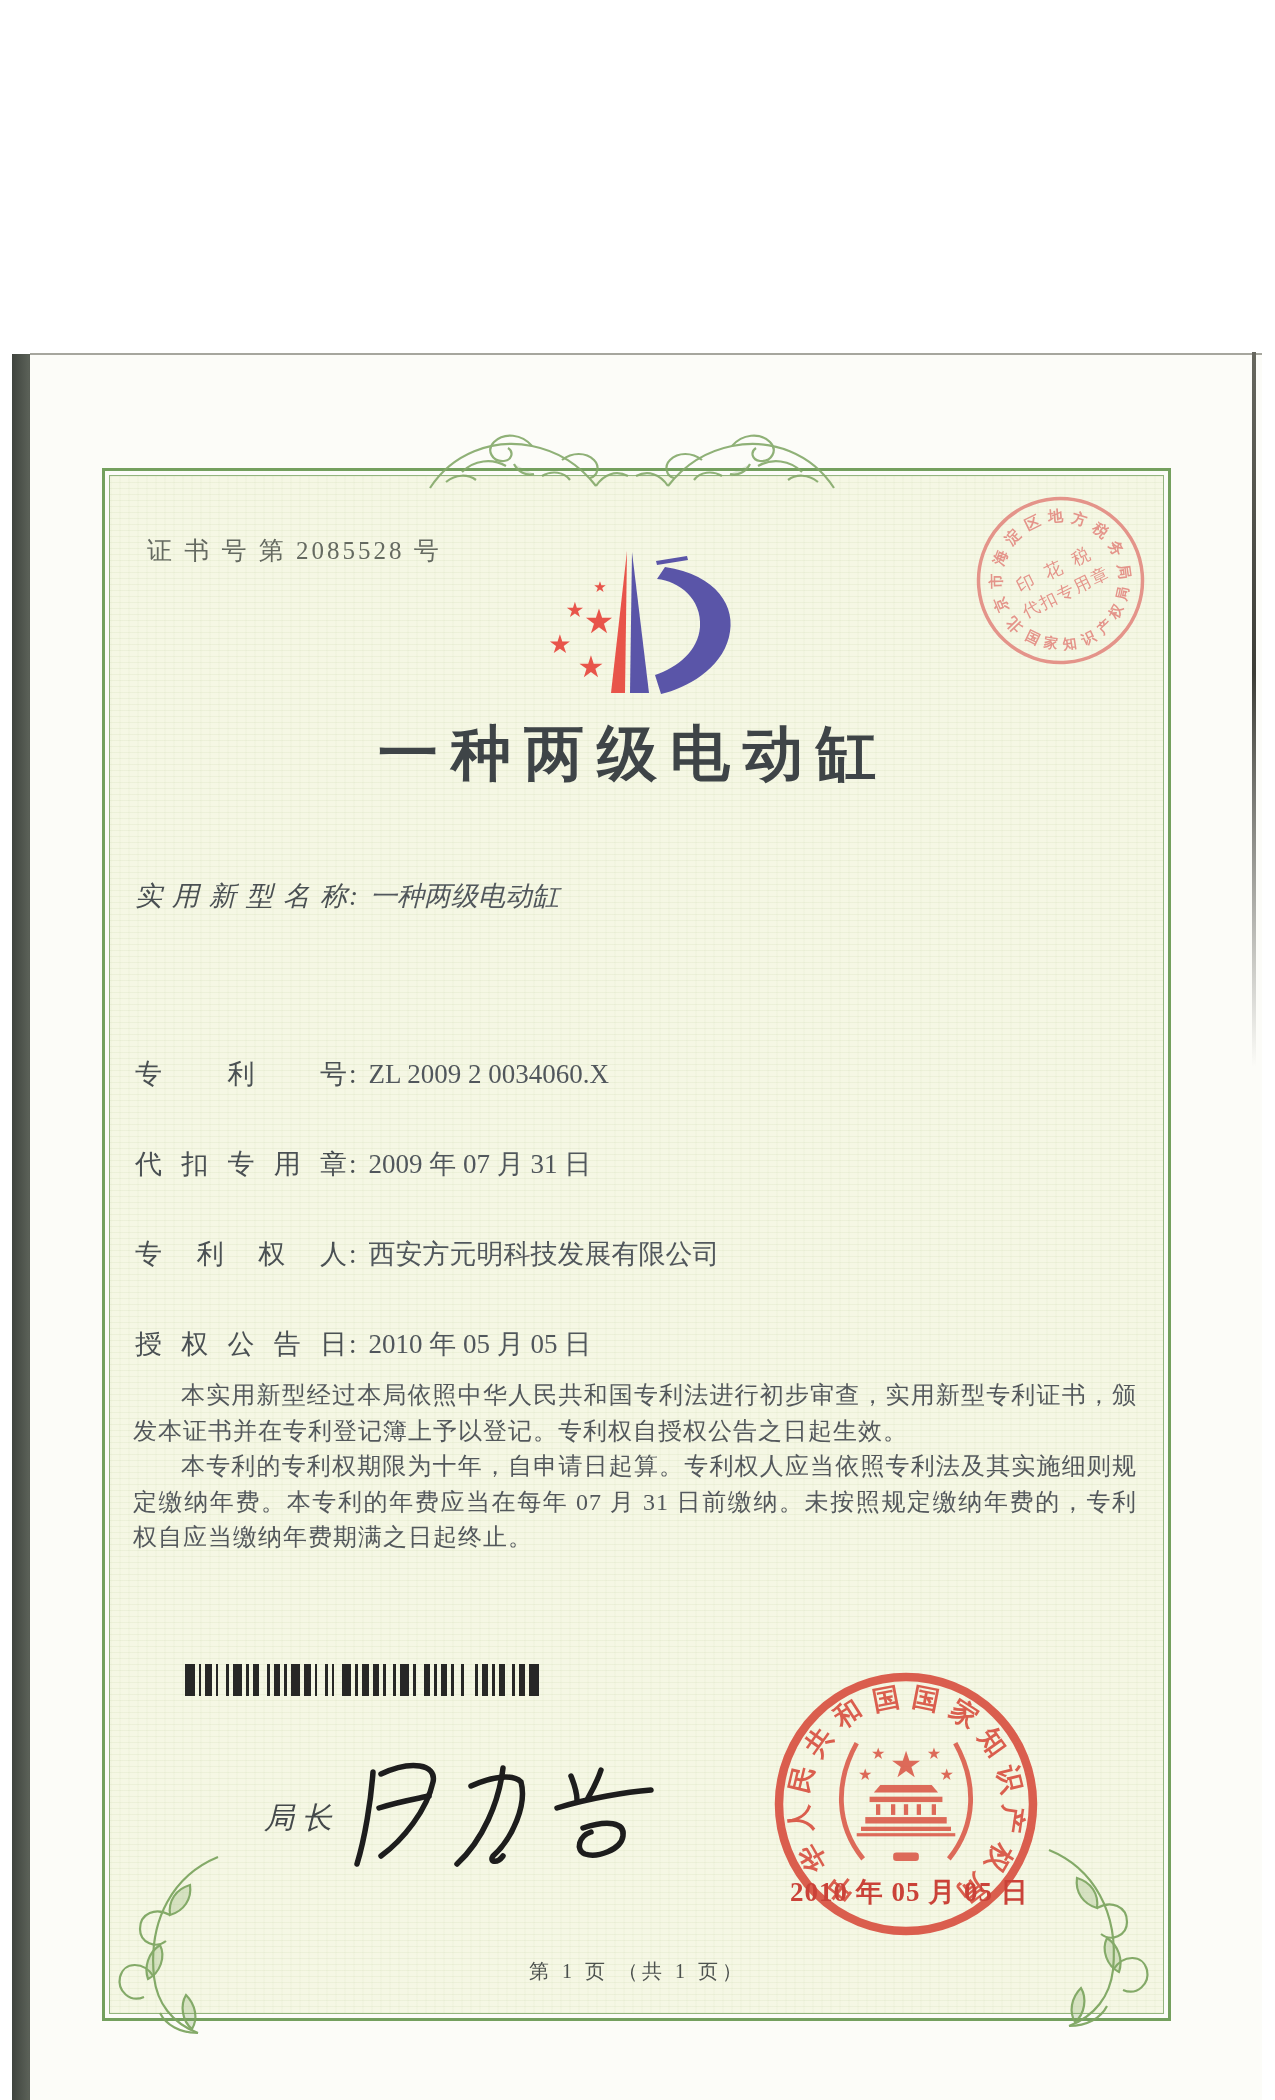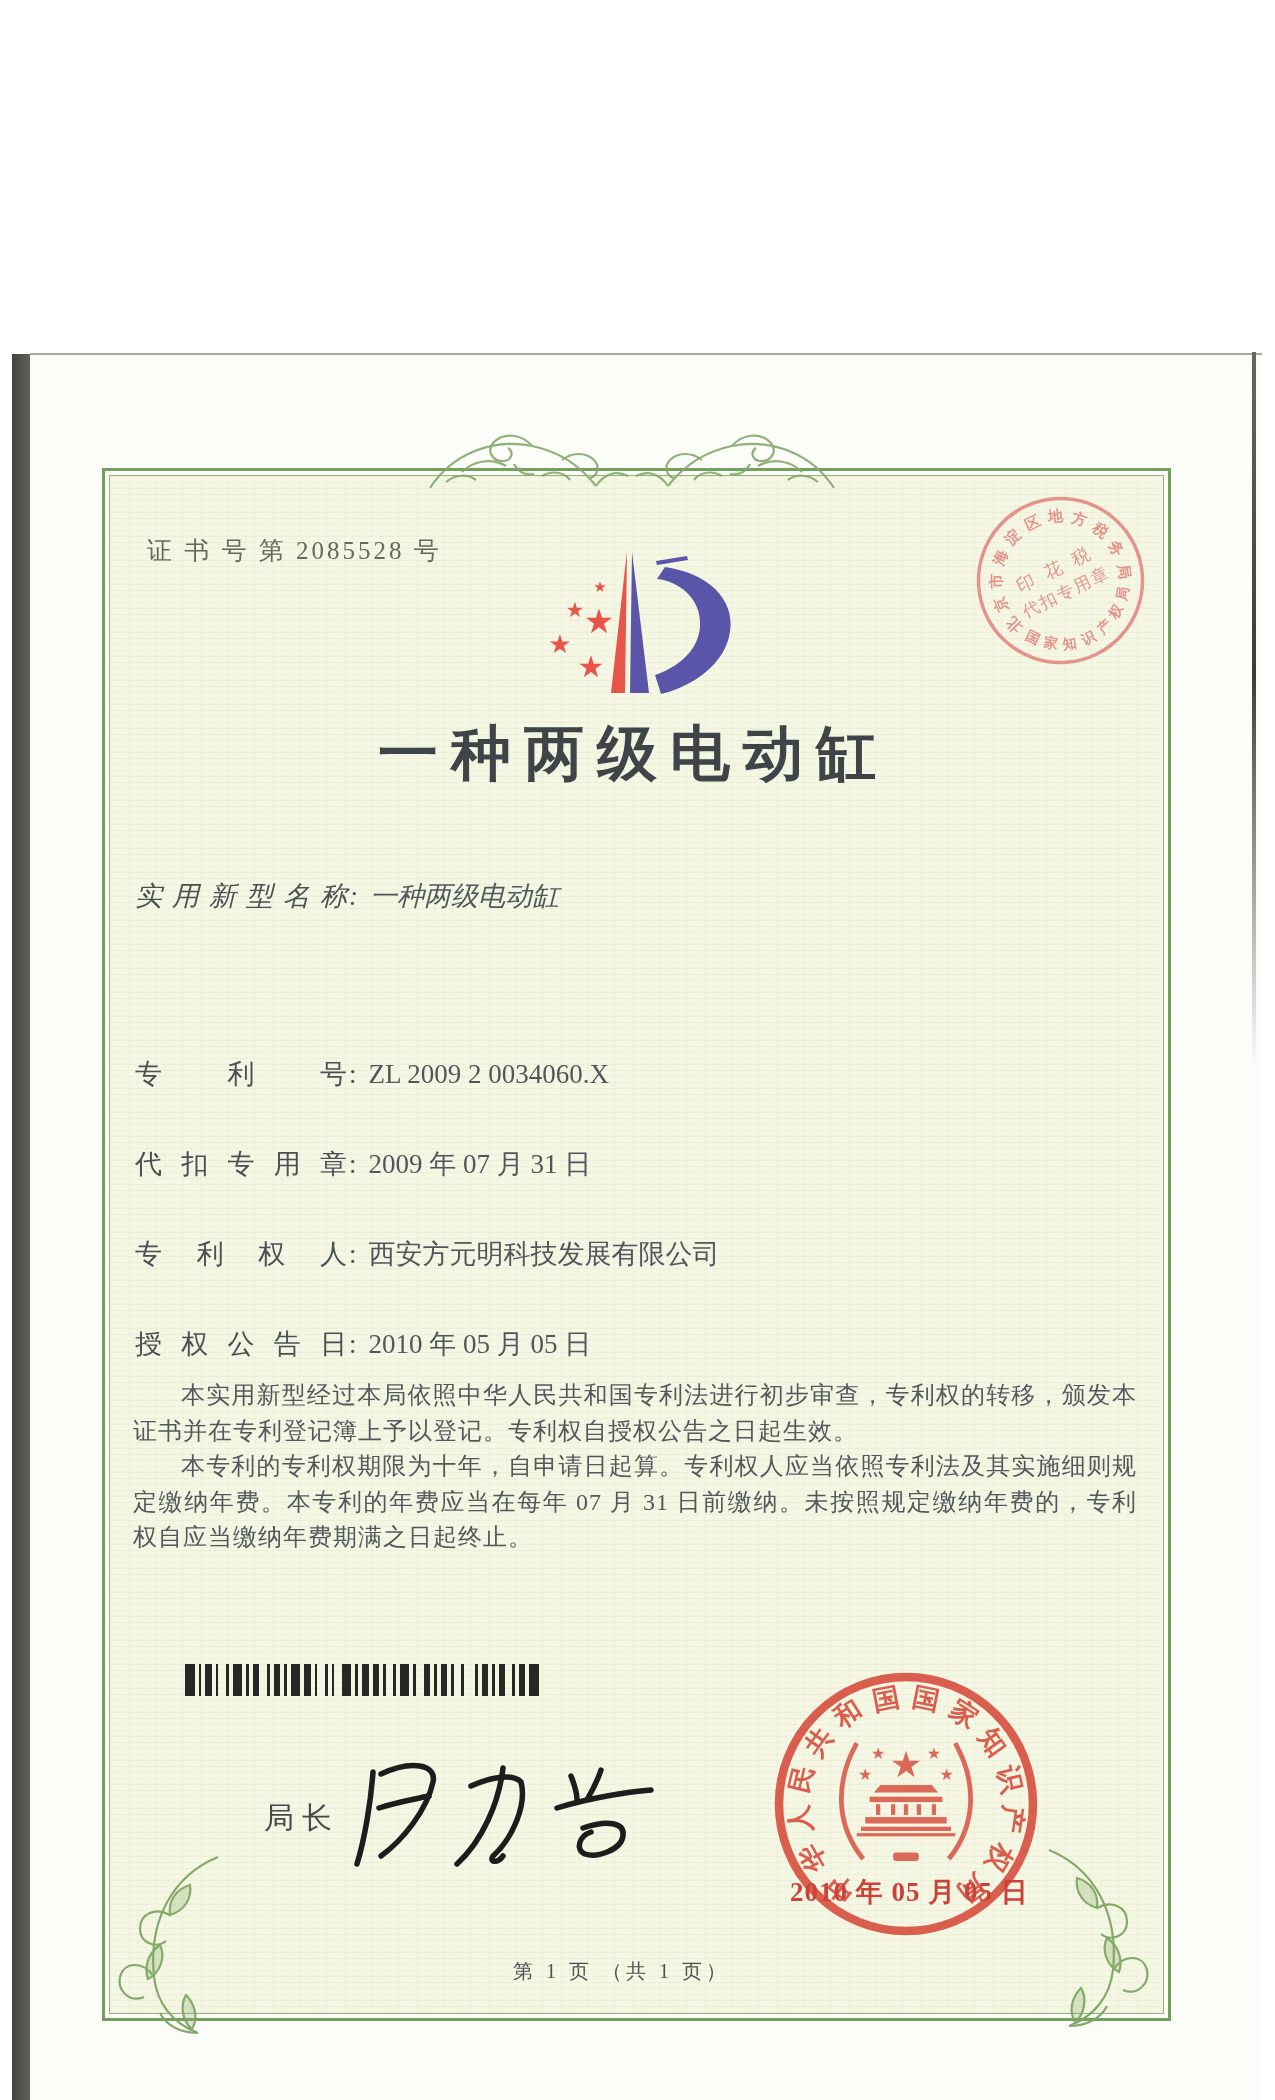--- a/index.html
+++ b/index.html
@@ -33,37 +33,37 @@
   .fcolon{display:inline-block;margin-left:2px;color:#4a5053;}
   .fvalue{margin-left:12px;color:#51575c;}
 
   .bodytext{left:133px;top:1378px;width:1004px;font-size:24px;line-height:35.5px;
             color:#53585c;letter-spacing:1px;text-align:justify;}
   .bodytext p{margin:0;text-indent:2em;}
 
   .barcode{left:185px;top:1664px;width:360px;height:32px;}
   .barcode div{position:absolute;top:0;height:32px;background:#272726;}
 
-  .director-label{left:264px;top:1798px;font-size:30px;color:#44494b;letter-spacing:8px;}
+  .director-label{left:264px;top:1798px;font-size:30px;color:#44494b;letter-spacing:8px;font-style:italic;}
 
   .seal{left:768px;top:1666px;width:276px;height:276px;opacity:.93;}
   .seal-ring-text{position:absolute;left:0;top:0;width:276px;height:276px;
                   color:#d95343;font-weight:bold;}
   .seal-date{left:790px;top:1874px;font-size:27px;color:#ca4238;letter-spacing:1px;font-weight:bold;}
 
   .tax-stamp{left:968px;top:488px;width:185px;height:185px;transform:rotate(-26deg);opacity:.85;}
   .tax-stamp .arc-layer{position:absolute;left:0;top:0;width:185px;height:185px;color:#e2837b;}
   .stamp-center{position:absolute;left:0;width:185px;text-align:center;color:#e2837b;}
   .stamp-line1{top:68px;font-size:18px;letter-spacing:4px;}
   .stamp-line2{top:94px;font-size:17px;letter-spacing:2px;}
 
   .logo{left:515px;top:545px;width:240px;height:170px;}
   .logo .star{position:absolute;color:#e8544a;line-height:1;font-family:"DejaVu Sans",sans-serif;}
 
-  .footer{left:90px;top:1958px;width:1063px;text-align:center;font-size:20px;
+  .footer{left:106px;top:1958px;width:1063px;text-align:center;font-size:20px;
           color:#4c514e;letter-spacing:4px;}
 
   svg{display:block;}
 </style>
 </head>
 <body>
 
 <div class="stage">
 
   <div class="abs scan-strip"></div>
@@ -170,21 +170,21 @@
     <span class="flabel">代扣专用章</span><span class="fcolon">:</span><span class="fvalue">2009 年 07 月 31 日</span>
   </div>
   <div class="abs field-row" style="top:1236px;">
     <span class="flabel">专利权人</span><span class="fcolon">:</span><span class="fvalue">西安方元明科技发展有限公司</span>
   </div>
   <div class="abs field-row" style="top:1326px;">
     <span class="flabel">授权公告日</span><span class="fcolon">:</span><span class="fvalue">2010 年 05 月 05 日</span>
   </div>
 
   <div class="abs bodytext">
-    <p>本实用新型经过本局依照中华人民共和国专利法进行初步审查，专利权的转移，颁发本证书并在专利登记簿上予以登记。专利权自授权公告之日起生效。</p>
+    <p>本实用新型经过本局依照中华人民共和国专利法进行初步审查，实用新型专利证书，颁发本证书并在专利登记簿上予以登记。专利权自授权公告之日起生效。</p>
     <p>本专利的专利权期限为十年，自申请日起算。专利权人应当依照专利法及其实施细则规定缴纳年费。本专利的年费应当在每年 07 月 31 日前缴纳。未按照规定缴纳年费的，专利权自应当缴纳年费期满之日起终止。</p>
   </div>
 
   <div class="abs barcode">
       <div style="left: 0px; width: 9.62857px;"></div>
       <div style="left: 13.6381px; width: 2.80952px;"></div>
       <div style="left: 20.4571px; width: 6.21905px;"></div>
       <div style="left: 30.6857px; width: 2.80952px;"></div>
       <div style="left: 40.9143px; width: 2.80952px;"></div>
       <div style="left: 47.7333px; width: 9.62857px;"></div>

